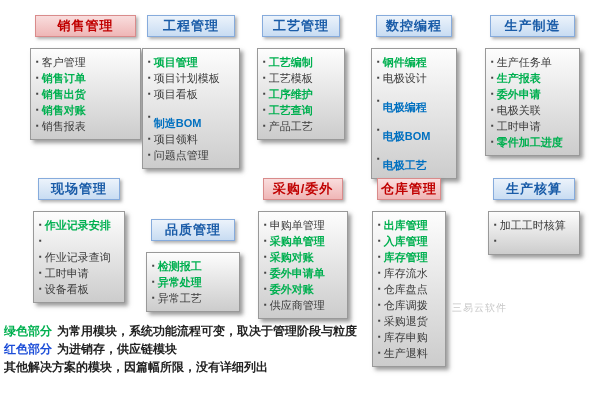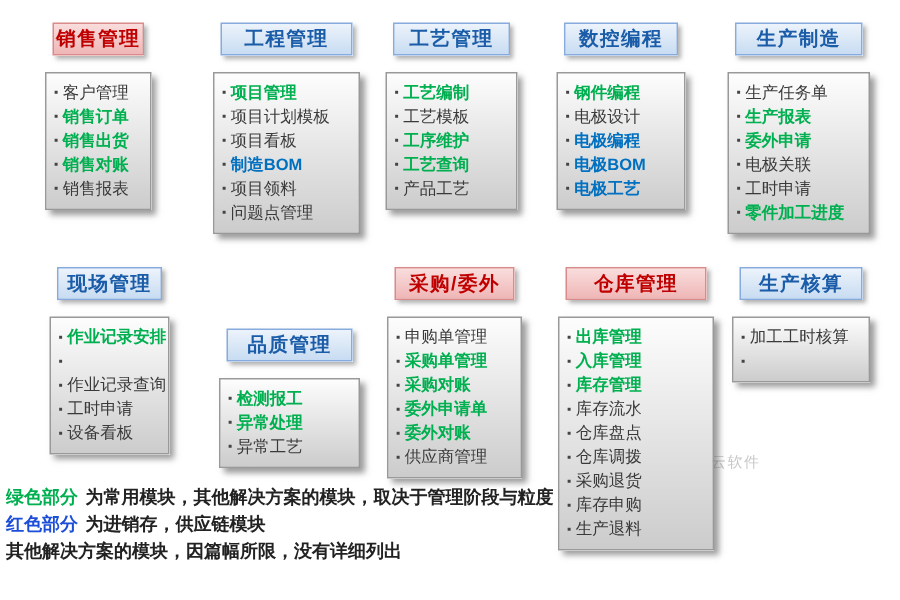--- a/index.html
+++ b/index.html
@@ -28,52 +28,52 @@
     border:1px solid #999;
     background:linear-gradient(#fdfdfd,#e2e2e2 55%,#cccccc);
     box-shadow:3px 3px 4px rgba(90,90,90,.6);
   }
   .item{
     font-size:11px;line-height:16px;white-space:nowrap;
     display:flex;align-items:center;color:#3a3a3a;
   }
   .bullet{font-size:8px;color:#444;margin:0 3px 0 1px;flex:0 0 auto;}
   .item.green .label{color:#00B050;font-weight:bold;}
-  .item.blue  .label{color:#0070C0;font-weight:bold;}
+  .item.blue  .label{color:#0070C0;font-weight:bold;margin-top:13px;}
   .item.dark  .label{color:#3a3a3a;text-align:right;}
   .legend-line{
     position:absolute;left:4px;font-size:12px;font-weight:bold;color:#222;
     white-space:nowrap;
   }
   .legend-line .term{margin-right:5px;}
   .legend-line .term.green{color:#00B050;}
   .legend-line .term.red{color:#1d4ed8;}
   .watermark{
     position:absolute;left:452px;top:301px;
     font-size:10px;color:#c8c8c8;letter-spacing:1px;
   }
 </style>
 </head>
 <body>
 
 <div id="canvas">
 
   <div class="legend-line" style="top:323px">
-    <span class="term green">绿色部分</span><span class="rest">为常用模块，其他解决方案的模块，取决于管理阶段与粒度</span>
+    <span class="term green">绿色部分</span><span class="rest">为常用模块，系统功能流程可变，取决于管理阶段与粒度</span>
   </div>
   <div class="legend-line" style="top:341px">
     <span class="term red">红色部分</span><span class="rest">为进销存，供应链模块</span>
   </div>
   <div class="legend-line" style="top:359px">
     <span class="rest">其他解决方案的模块，因篇幅所限，没有详细列出</span>
   </div>
 
   <div class="watermark">三易云软件</div>
 
-  <div class="group" style="left: 30px; top: 15px; width: 71px;">
+  <div class="group" style="left: 30px; top: 15px; width: 111px;">
     <div class="g-header red">销售管理</div>
     <div class="g-list">
   <div class="item dark">
     <span class="bullet">▪</span>
     <span class="label">客户管理</span>
   </div>
 
   <div class="item green">
     <span class="bullet">▪</span>
     <span class="label">销售订单</span>
@@ -219,21 +219,21 @@
     <span class="label">工时申请</span>
   </div>
 
   <div class="item green">
     <span class="bullet">▪</span>
     <span class="label">零件加工进度</span>
   </div>
 </div>
   </div>
 
-  <div class="group" style="left: 33px; top: 178px; width: 80px;">
+  <div class="group" style="left: 33px; top: 178px; width: 92px;">
     <div class="g-header blue">现场管理</div>
     <div class="g-list">
   <div class="item green">
     <span class="bullet">▪</span>
     <span class="label">作业记录安排</span>
   </div>
 
   <div class="item green">
     <span class="bullet">▪</span>
   </div>
@@ -303,21 +303,21 @@
     <span class="label">委外对账</span>
   </div>
 
   <div class="item dark">
     <span class="bullet">▪</span>
     <span class="label">供应商管理</span>
   </div>
 </div>
   </div>
 
-  <div class="group" style="left: 372px; top: 178px; width: 104px;">
+  <div class="group" style="left: 372px; top: 178px; width: 74px;">
     <div class="g-header red">仓库管理</div>
     <div class="g-list">
   <div class="item green">
     <span class="bullet">▪</span>
     <span class="label">出库管理</span>
   </div>
 
   <div class="item green">
     <span class="bullet">▪</span>
     <span class="label">入库管理</span>

